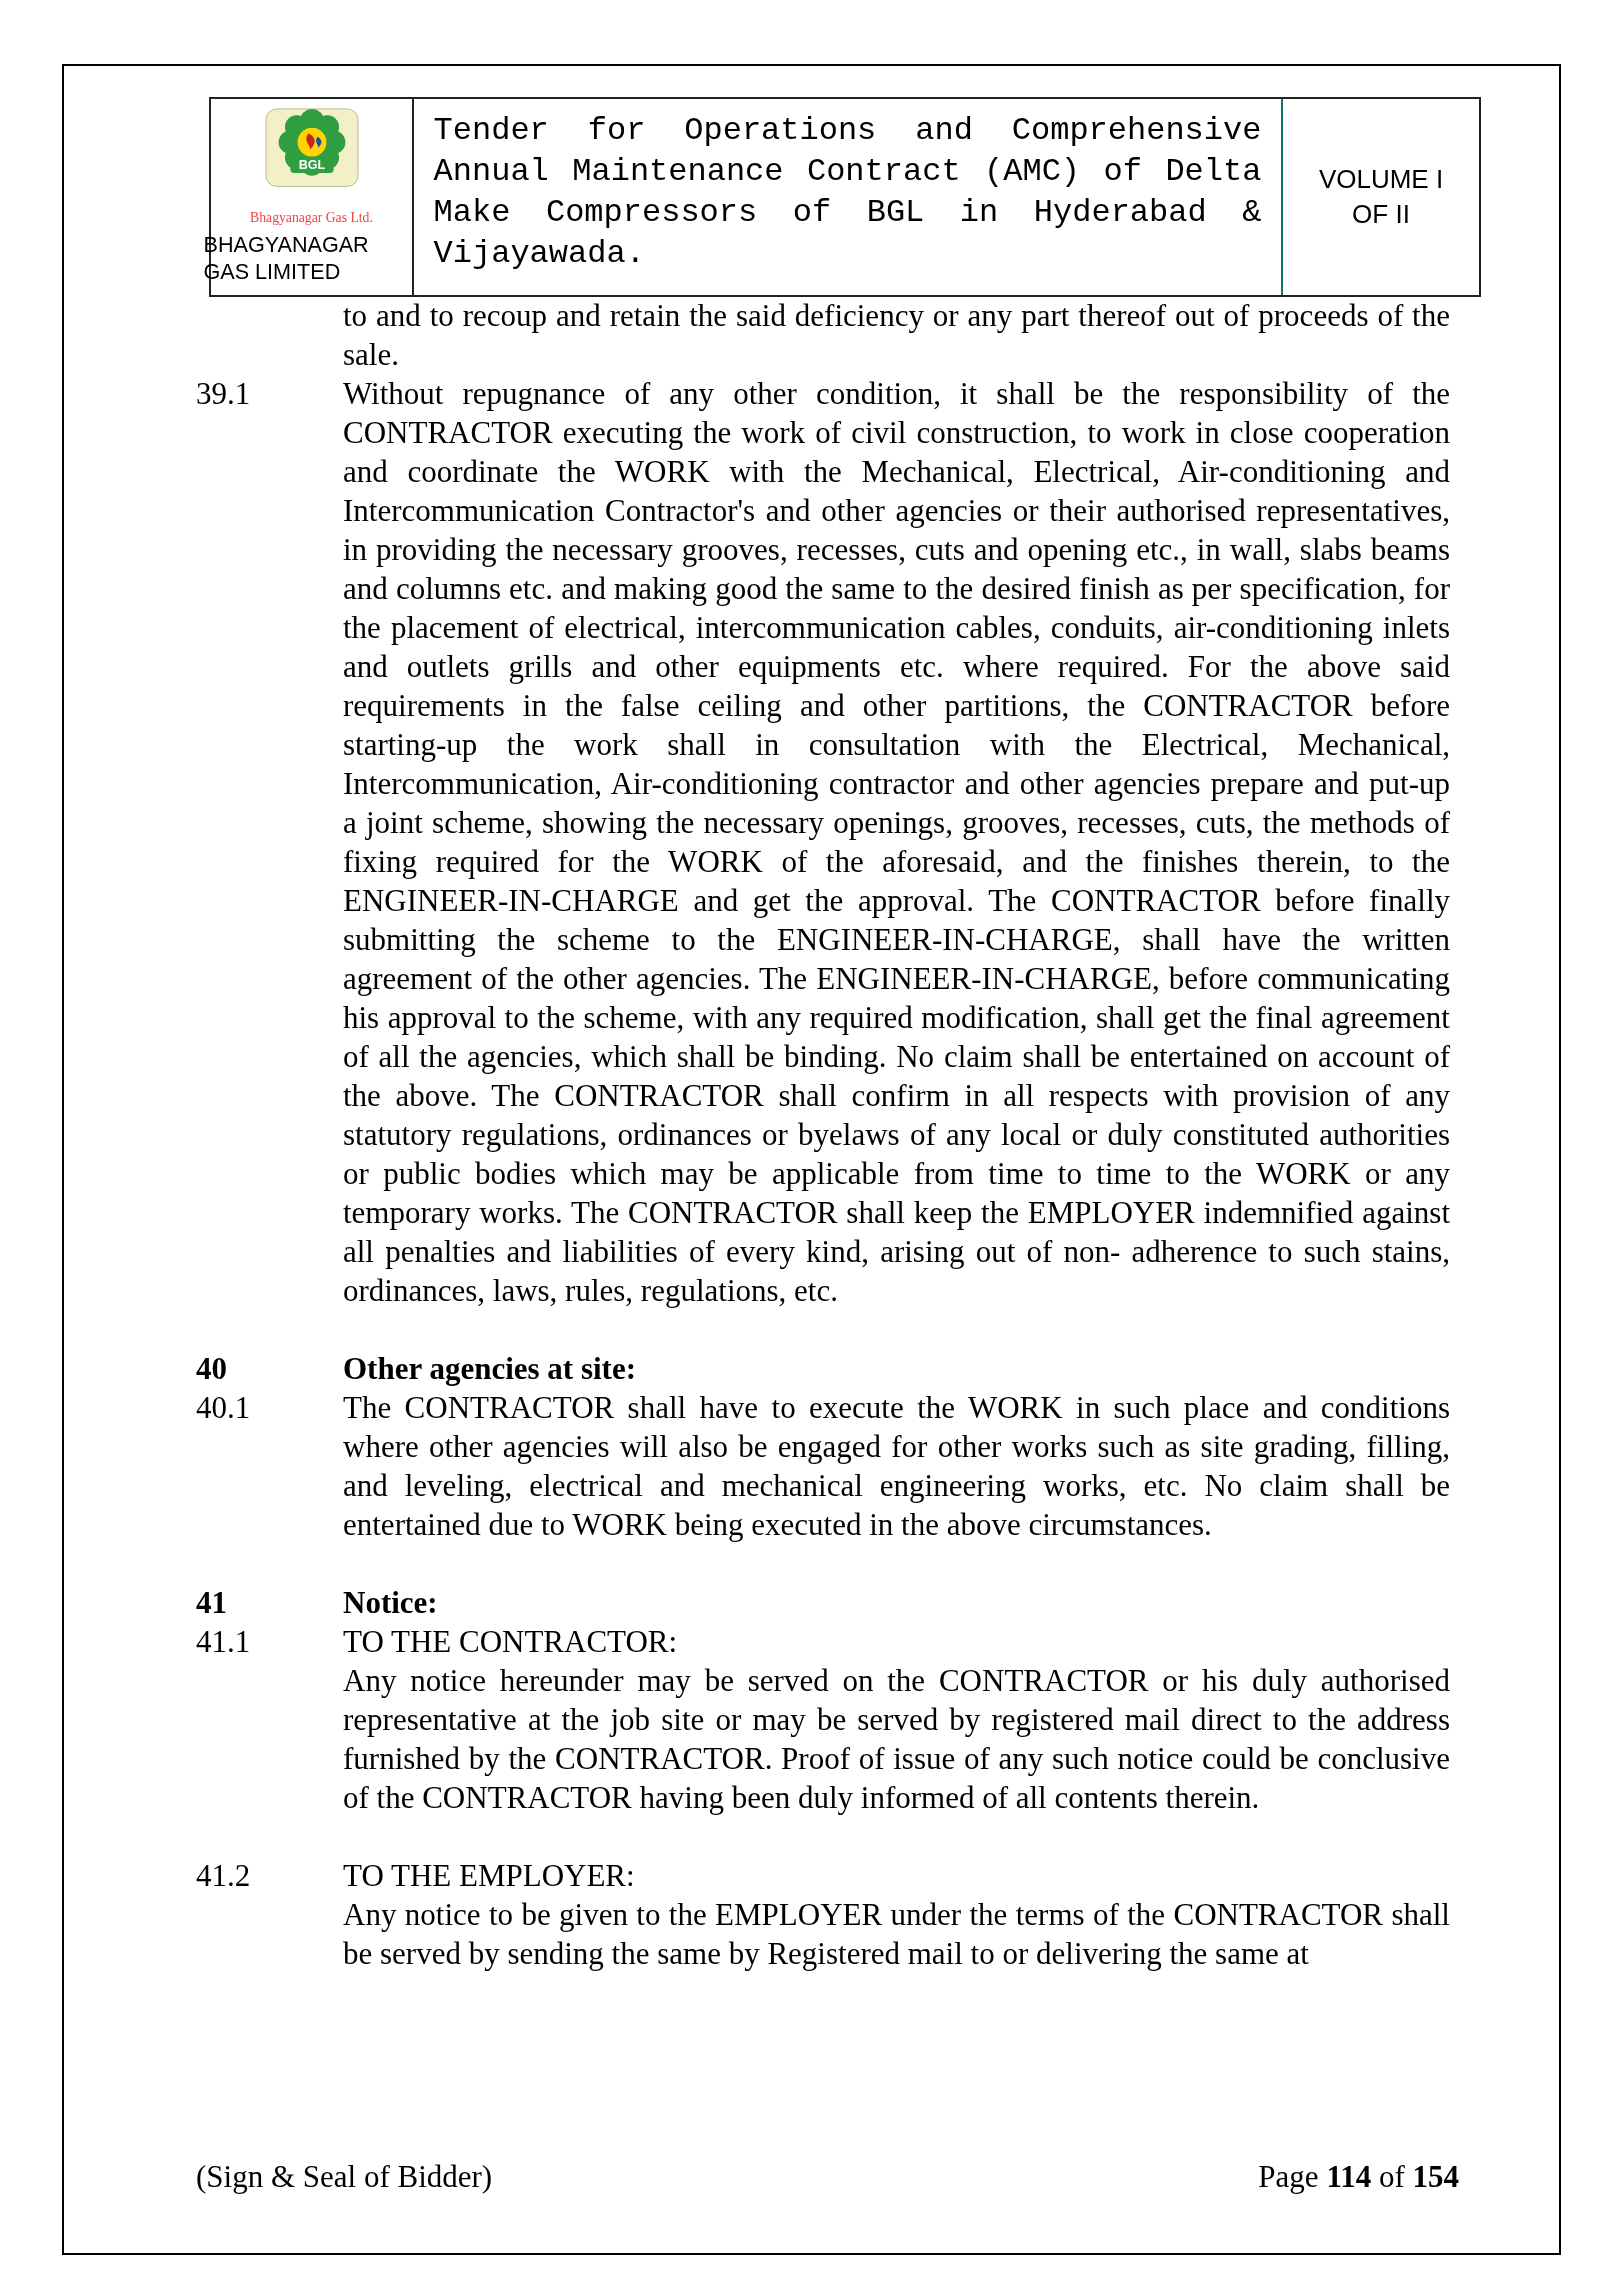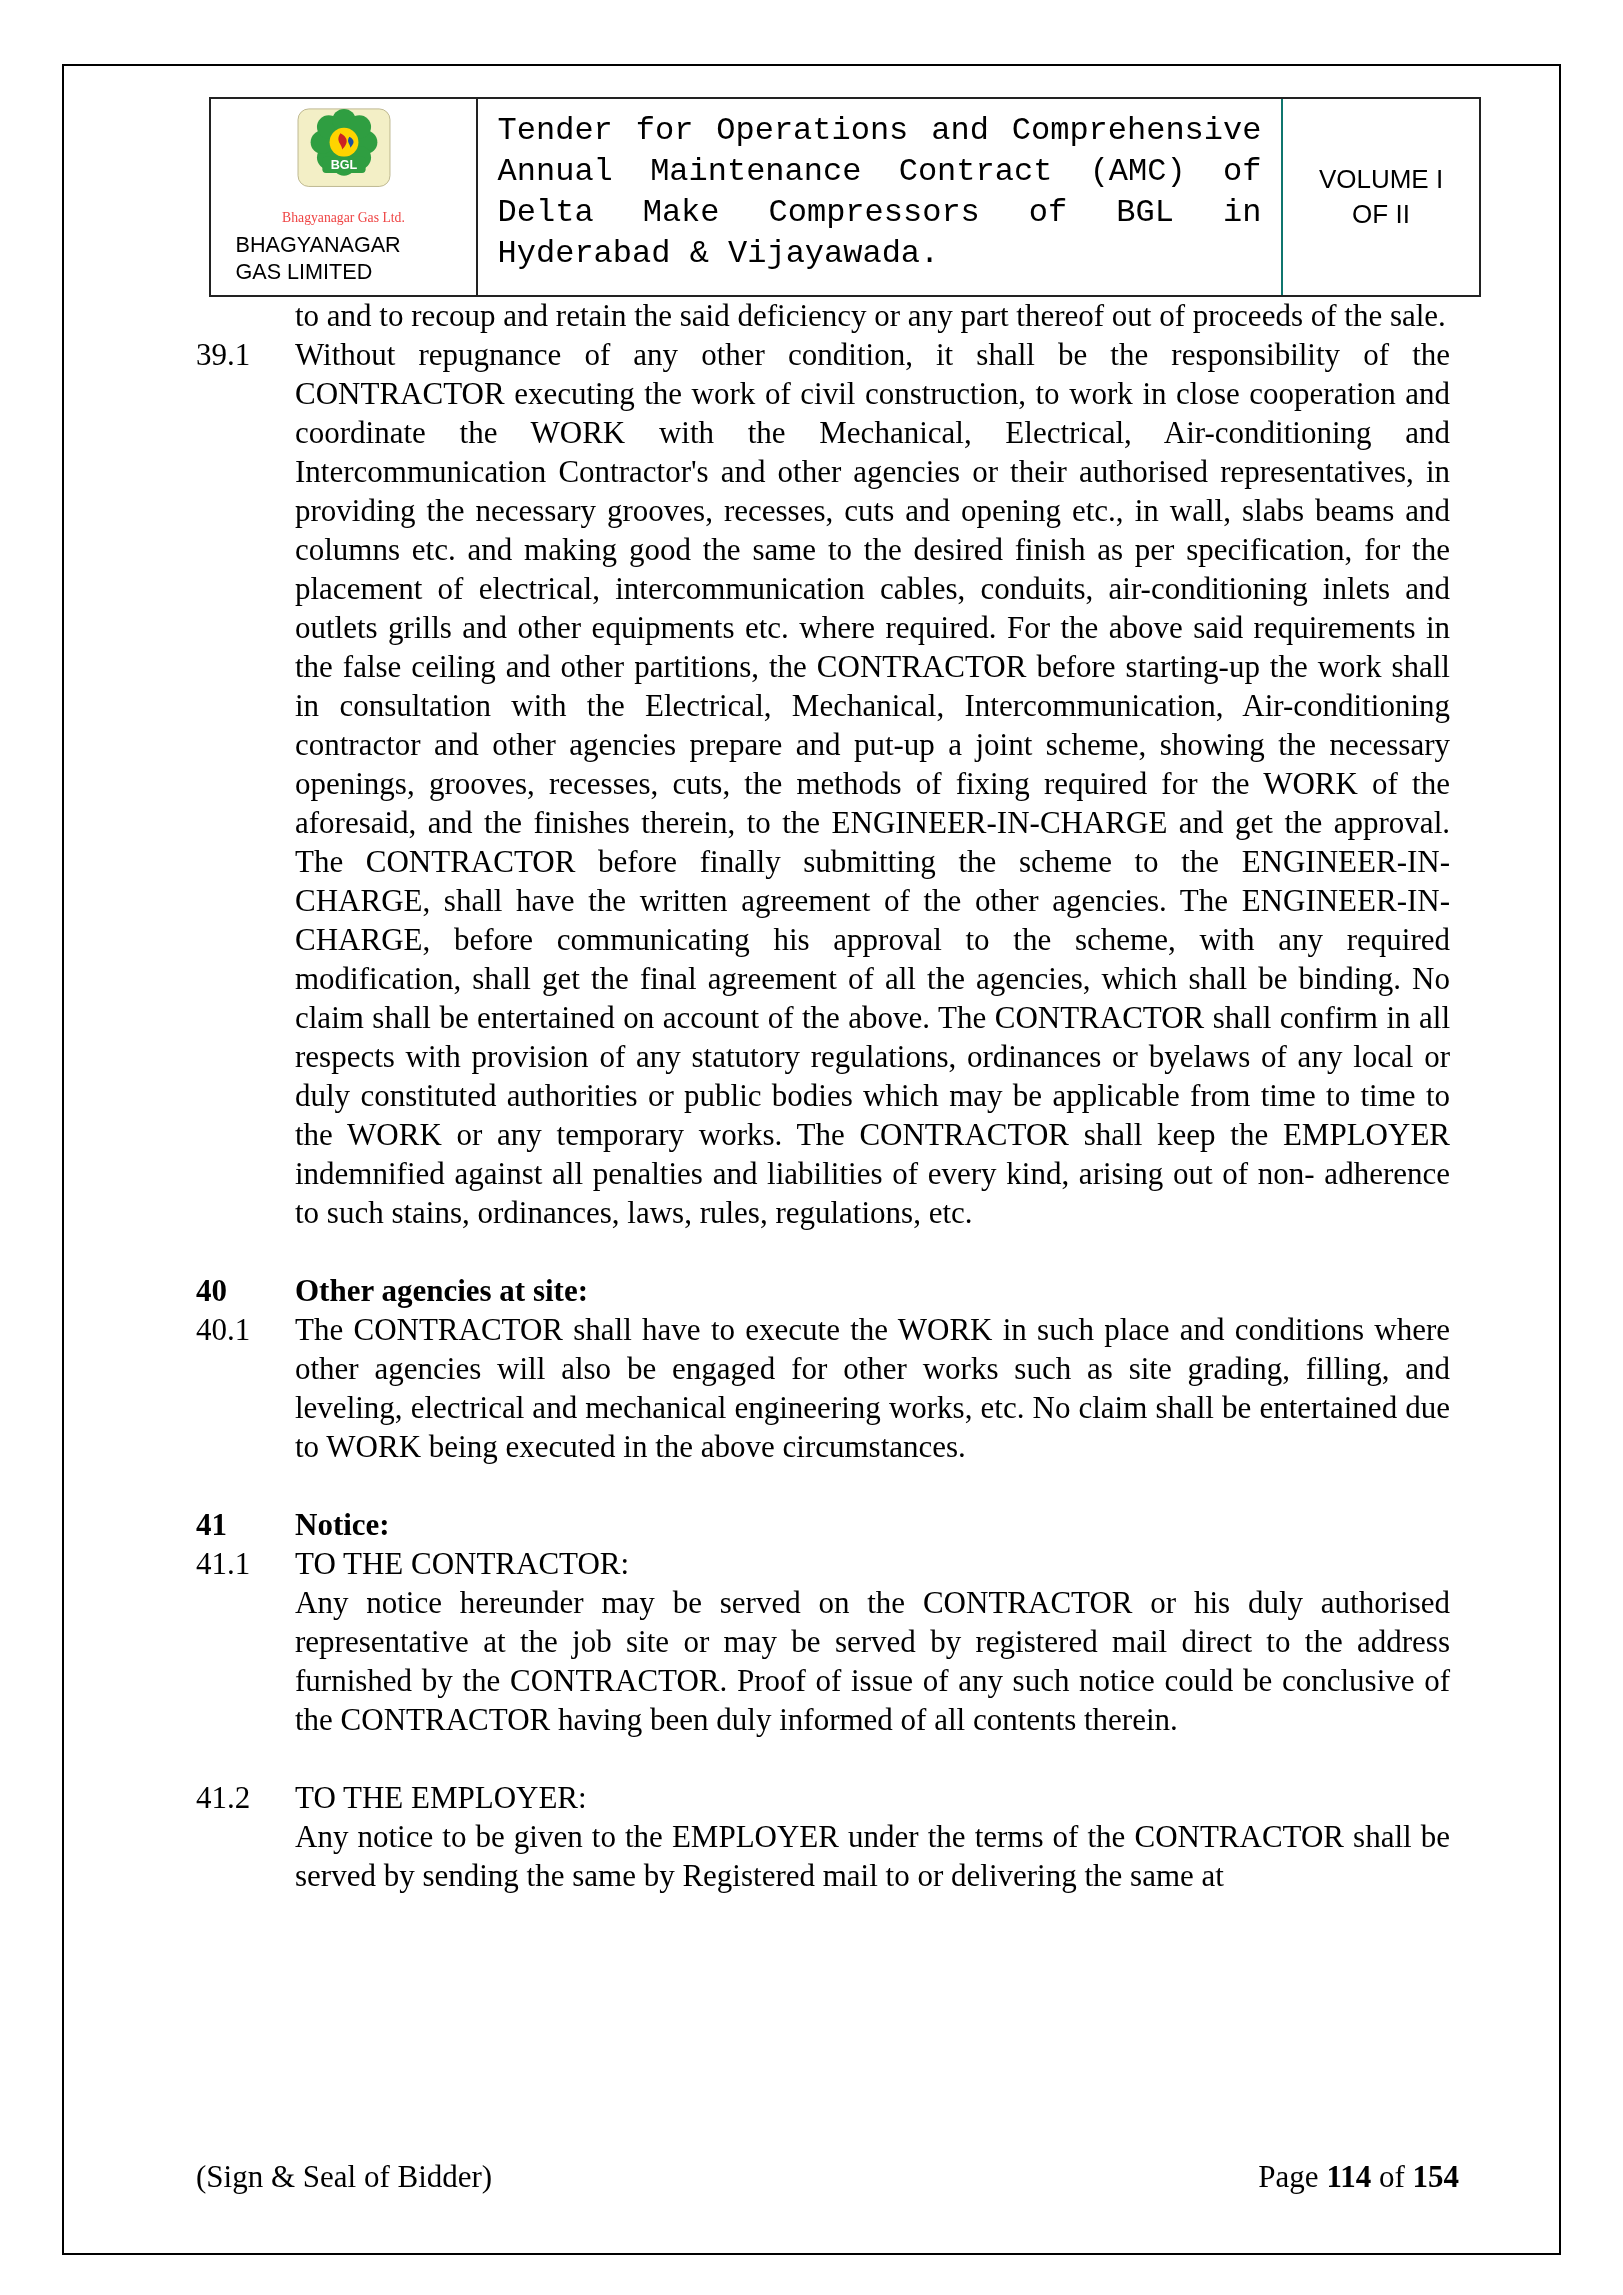--- a/index.html
+++ b/index.html
@@ -11,21 +11,21 @@
   .page-border {
     position:absolute; left:62px; top:64px; width:1499px; height:2191px;
     border:2px solid #000;
   }
   
   .header-table {
     position:absolute; left:209px; top:97px; width:1272px;
     display:flex; border:2px solid #222; background:#fff;
   }
   .logo-cell {
-    width:267px; border-right:2px solid #222;
+    width:203px; border-right:2px solid #222;
     display:flex; flex-direction:column; align-items:center; justify-content:center;
     padding:9.2px 6.5px;
   }
   .logo-tagline {
     font-size:13.7px; color:#ef4444; line-height:15.7px; text-align:center; margin-top:1.3px;
     font-family:Liberation Serif, serif;
   }
   .org-name {
     font-family:"Liberation Sans", sans-serif; font-size:21.6px; line-height:27px;
     text-align:left; margin-top:5.2px; width:216px;
@@ -41,21 +41,21 @@
     font-family:"Liberation Sans", sans-serif; font-size:26px; line-height:35px;
   }
   
   .content {
     position:absolute; left:196px; top:296px; width:1254px;
     font-size:31px; line-height:39px;
   }
   .row { display:flex; }
   .row.gap { margin-top:39px; }
   .num { width:99px; flex-shrink:0; }
-  .txt { flex:1; text-align:justify; }
+  .txt { flex:1; text-align:justify;margin-left:48px; }
   .bold { font-weight:bold; }
   
   .footer {
     position:absolute; left:196px; top:2159px; width:1263px;
     display:flex; justify-content:space-between; font-size:31px; line-height:35px;
   }
 </style>
 </head>
 <body>
 

